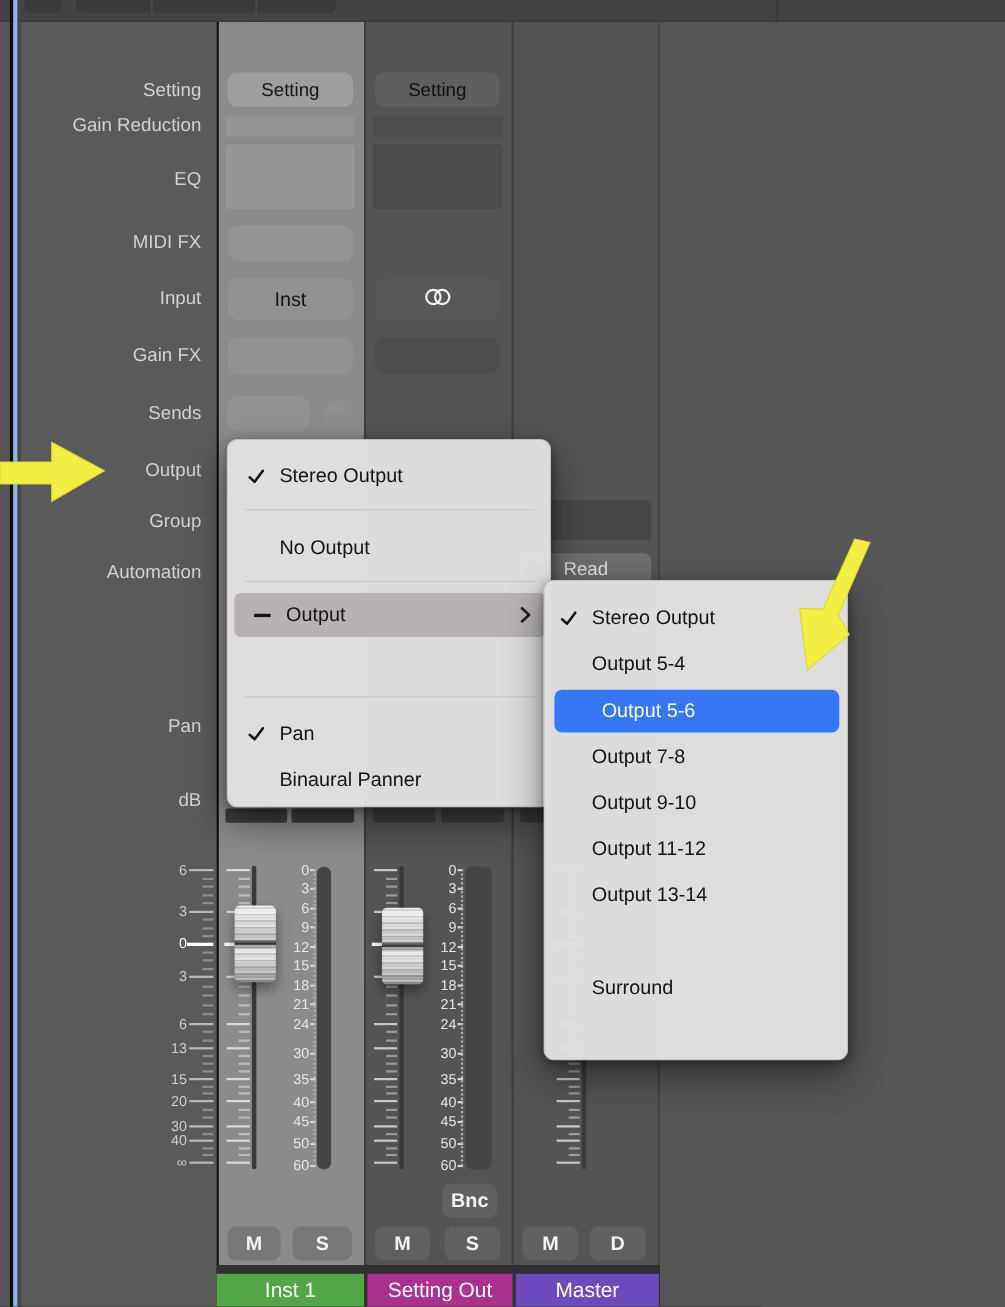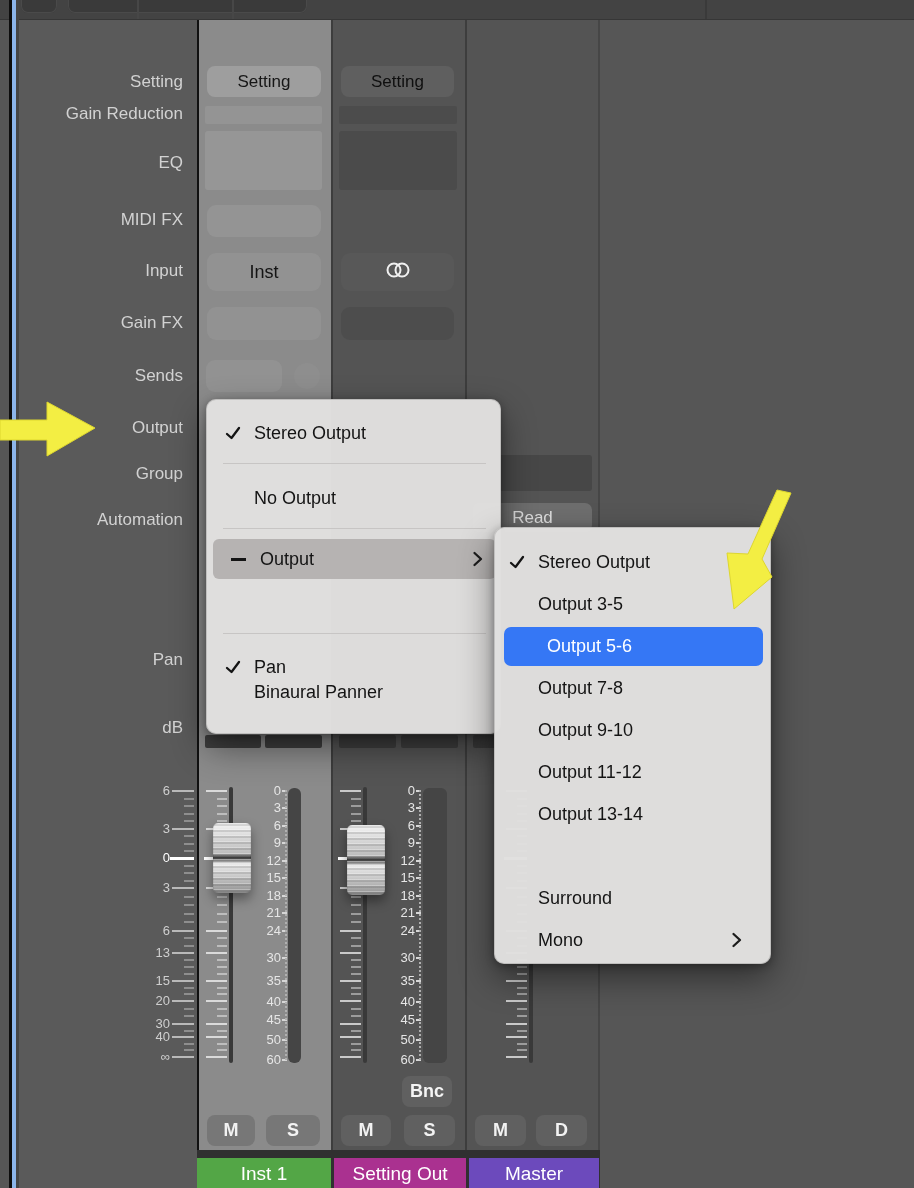--- a/index.html
+++ b/index.html
@@ -431,57 +431,51 @@
           <path d="M2.5 2.5 L9 8.5 L2.5 14.5" fill="none" stroke="#1c1c1c" stroke-width="2.3" stroke-linecap="round" stroke-linejoin="round"></path>
         </svg>
       </div>
       <div class="menu-divider" style="top: 233px;"></div>
       <div class="menu-row" style="top: 247px; height: 40px;">
         <svg width="16" height="16" class="menu-check">
           <path d="M2 9 L6.5 13 L14 3" fill="none" stroke="#141414" stroke-width="2.3" stroke-linecap="round" stroke-linejoin="round"></path>
         </svg>
         <div class="menu-label">Pan</div>
       </div>
-      <div class="menu-row" style="top: 272px; height: 40px; padding-left: 37px;">
+      <div class="menu-row" style="top: 289px; height: 40px; padding-left: 37px;">
         <div class="menu-label">Binaural Panner</div>
       </div>
     </div>
   <div class="menu" id="submenu">
       <div class="menu-row" style="top: 13px; height: 42px;">
         <svg width="16" height="16" class="menu-check">
           <path d="M2 9 L6.5 13 L14 3" fill="none" stroke="#141414" stroke-width="2.3" stroke-linecap="round" stroke-linejoin="round"></path>
         </svg>
         <div class="menu-label">Stereo Output</div>
       </div>
       <div class="menu-row" style="top: 55px; height: 42px;">
-        <div class="menu-label">Output 3-5</div>
+        <div class="menu-label">Output 5-4</div>
       </div>
       <div class="menu-row hl-blue" style="top: 98.5px; height: 39px; background: rgb(53, 119, 245);">
         <div class="menu-label">Output 5-6</div>
       </div>
       <div class="menu-row" style="top: 139px; height: 42px;">
         <div class="menu-label">Output 7-8</div>
       </div>
       <div class="menu-row" style="top: 181px; height: 42px;">
         <div class="menu-label">Output 9-10</div>
       </div>
       <div class="menu-row" style="top: 223px; height: 42px;">
         <div class="menu-label">Output 11-12</div>
       </div>
       <div class="menu-row" style="top: 265px; height: 42px;">
         <div class="menu-label">Output 13-14</div>
       </div>
       <div class="menu-row" style="top: 349px; height: 42px;">
         <div class="menu-label">Surround</div>
-      </div>
-      <div class="menu-row" style="top: 391px; height: 42px;">
-        <div class="menu-label">Mono</div>
-        <svg width="11" height="17" class="menu-chev">
-          <path d="M2.5 2.5 L9 8.5 L2.5 14.5" fill="none" stroke="#1c1c1c" stroke-width="2.3" stroke-linecap="round" stroke-linejoin="round"></path>
-        </svg>
       </div>
     </div>
 
   <svg class="abs" id="arrows">
     <polygon class="arrow-poly" points="0,420 47,420 47,402 95,428 47,456 47,440 0,440" stroke="#ddd62f" stroke-width="1" fill="#f3ee43"></polygon>
     <polygon class="arrow-poly" points="777,490 791,493 762,559 772,577 734,609 727,553 748,554" stroke="#ddd62f" stroke-width="1" fill="#f3ee43"></polygon>
   </svg>
 
 </div>
 

